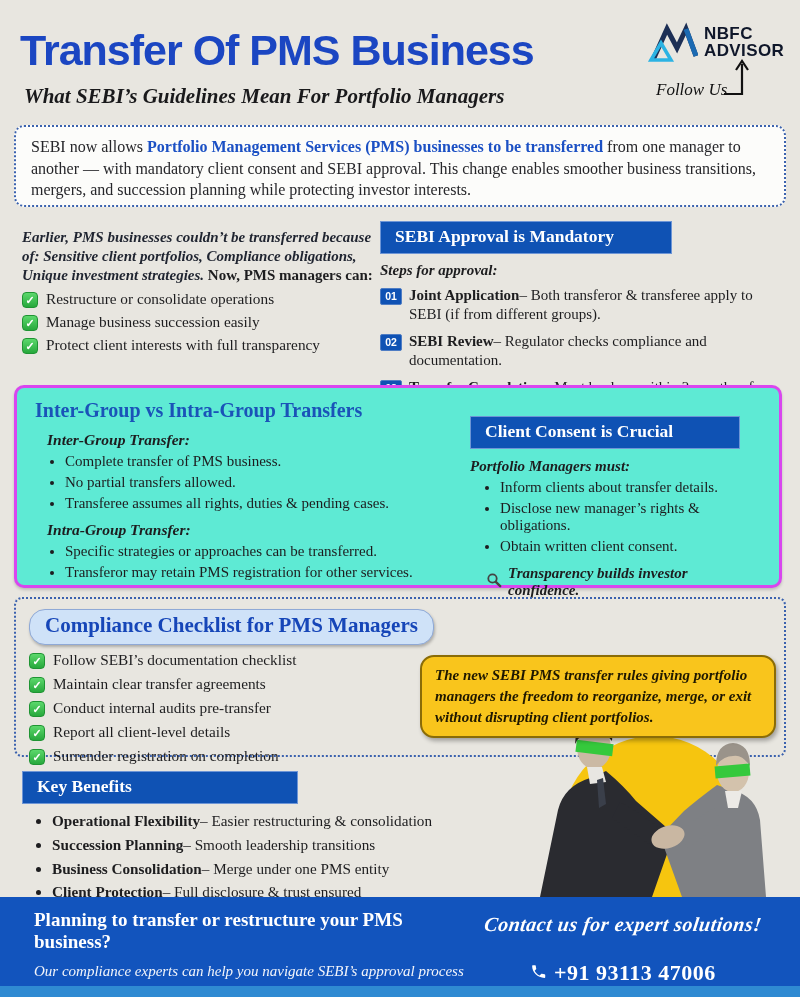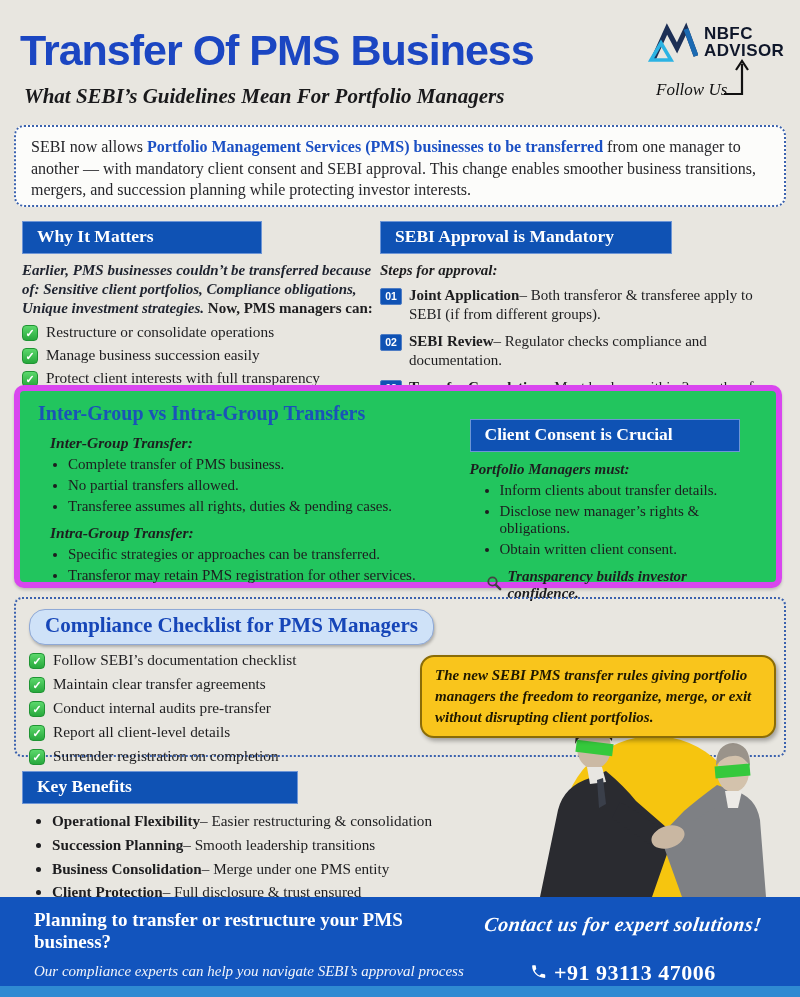--- a/index.html
+++ b/index.html
@@ -41,22 +41,22 @@
 
   .approval { left:380px; top:221px; width:408px; }
   .approval .banner { width:292px; }
   .steps-lead { margin:8px 0 7px; font-size:15px; font-weight:bold; font-style:italic; }
   .step { display:flex; gap:7px; margin-bottom:8px; font-size:15px; line-height:1.26; }
   .badge { flex:0 0 auto; width:22px; height:17px; margin-top:2px; background:#0f52b4;
            border:1px solid #4f7dc4; border-radius:2px; color:#fff; text-align:center;
            font-family:"Liberation Sans", sans-serif; font-size:10.5px; font-weight:bold; line-height:15px; }
 
   
-  .card { left:14px; top:385px; width:768px; height:203px; background:#22c55e;
-          border:6px solid #d946ef; border-radius:10px; box-shadow:0 2px 3px rgba(0,0,0,.18);
+  .card { left:14px; top:385px; width:768px; height:203px; background:#5eead4;
+          border:3px solid #d946ef; border-radius:10px; box-shadow:0 2px 3px rgba(0,0,0,.18);
           padding:11px 18px 8px; display:flex; gap:18px; }
   .card-left { width:430px; }
   .card-title { font-size:20px; font-weight:bold; color:#1a53b8; }
   .sublabel { margin:9px 0 2px 12px; font-size:15.5px; font-weight:bold; font-style:italic; }
   .card ul, .consent ul { margin:2px 0 0 30px; }
   .card li, .consent li { margin:4px 0; font-size:15px; }
   .card-right { width:300px; padding-top:17px; }
   .consent .banner { width:270px; }
   .consent-lead { margin:9px 0 2px; font-size:15px; font-weight:bold; font-style:italic; }
   .consent-note { display:flex; align-items:center; gap:6px; margin:10px 0 0 16px;
@@ -123,21 +123,20 @@
     <path d="M2 40 H20 V10" fill="none" stroke="#111" stroke-width="2.2"></path>
     <path d="M14 16 L20 7 L26 16" fill="none" stroke="#111" stroke-width="2.2"></path>
   </svg>
 </span>
 
 <div class="abs intro">
   <span>SEBI now allows </span><b>Portfolio Management Services (PMS) businesses to be transferred</b><span> from one manager to another — with mandatory client consent and SEBI approval. This change enables smoother business transitions, mergers, and succession planning while protecting investor interests.</span>
 </div>
 
 <div class="abs why">
-  <div class="banner">Why It Matters</div>
   <div class="why-lead">
     <span class="ital">Earlier, PMS businesses couldn’t be transferred because of: Sensitive client portfolios, Compliance obligations, Unique investment strategies.</span><span> Now, PMS managers can:</span>
   </div>
   <div class="checkrow">
     <span class="check">✓</span>
     <span>Restructure or consolidate operations</span>
   </div>
   <div class="checkrow">
     <span class="check">✓</span>
     <span>Manage business succession easily</span>

